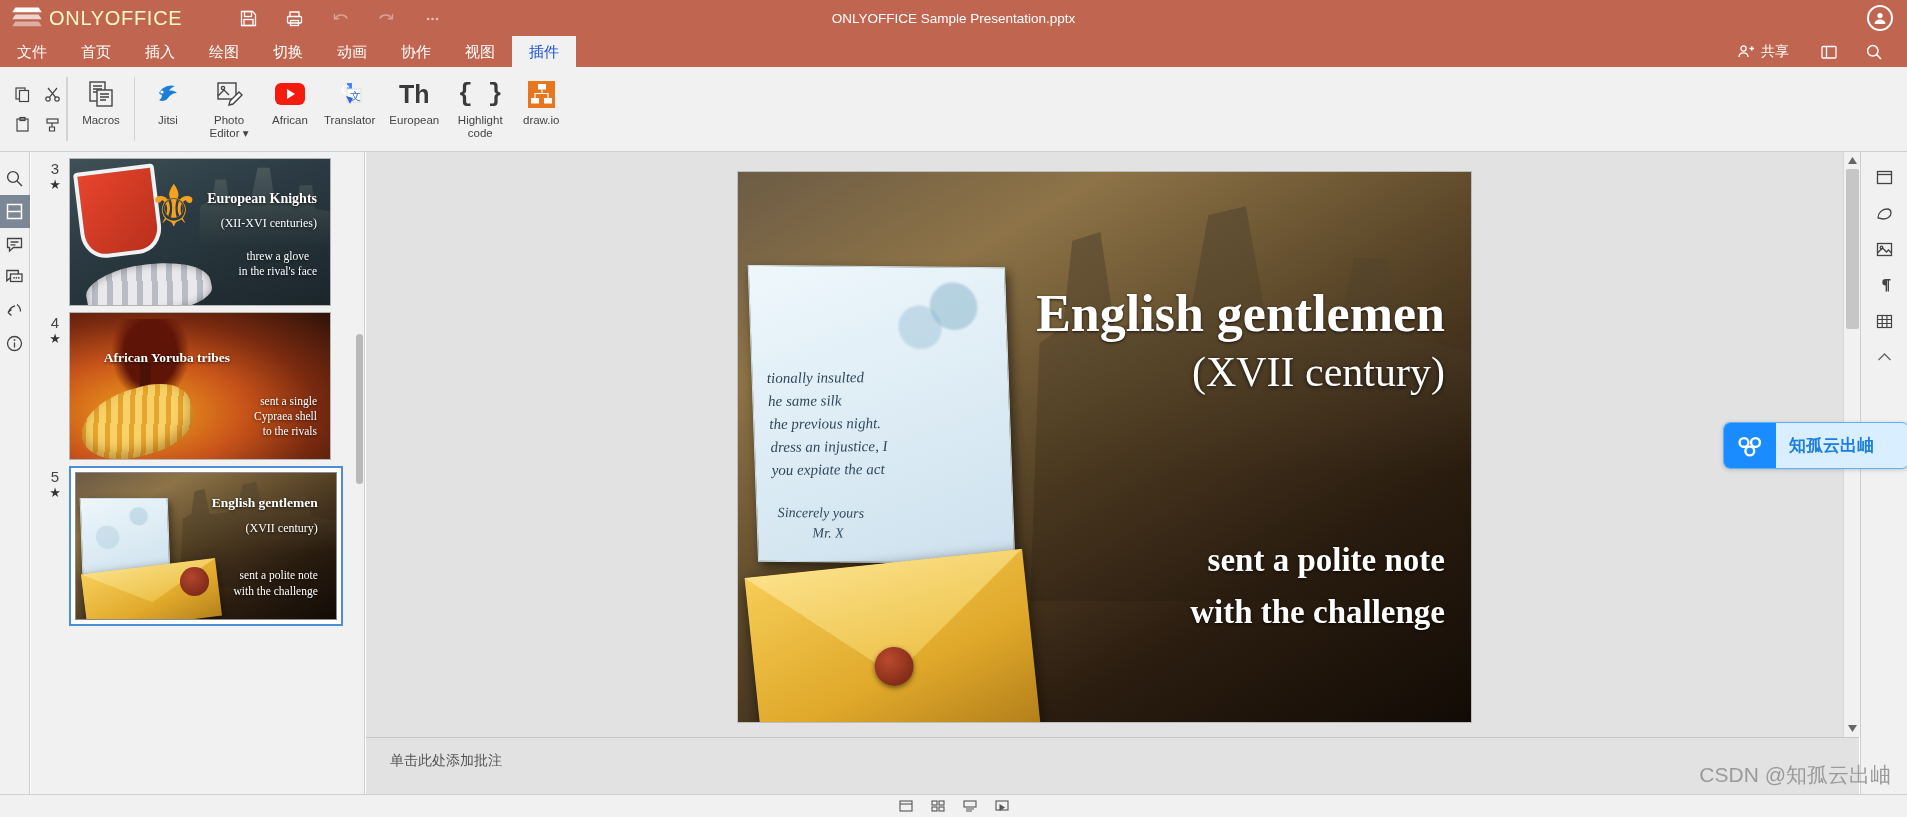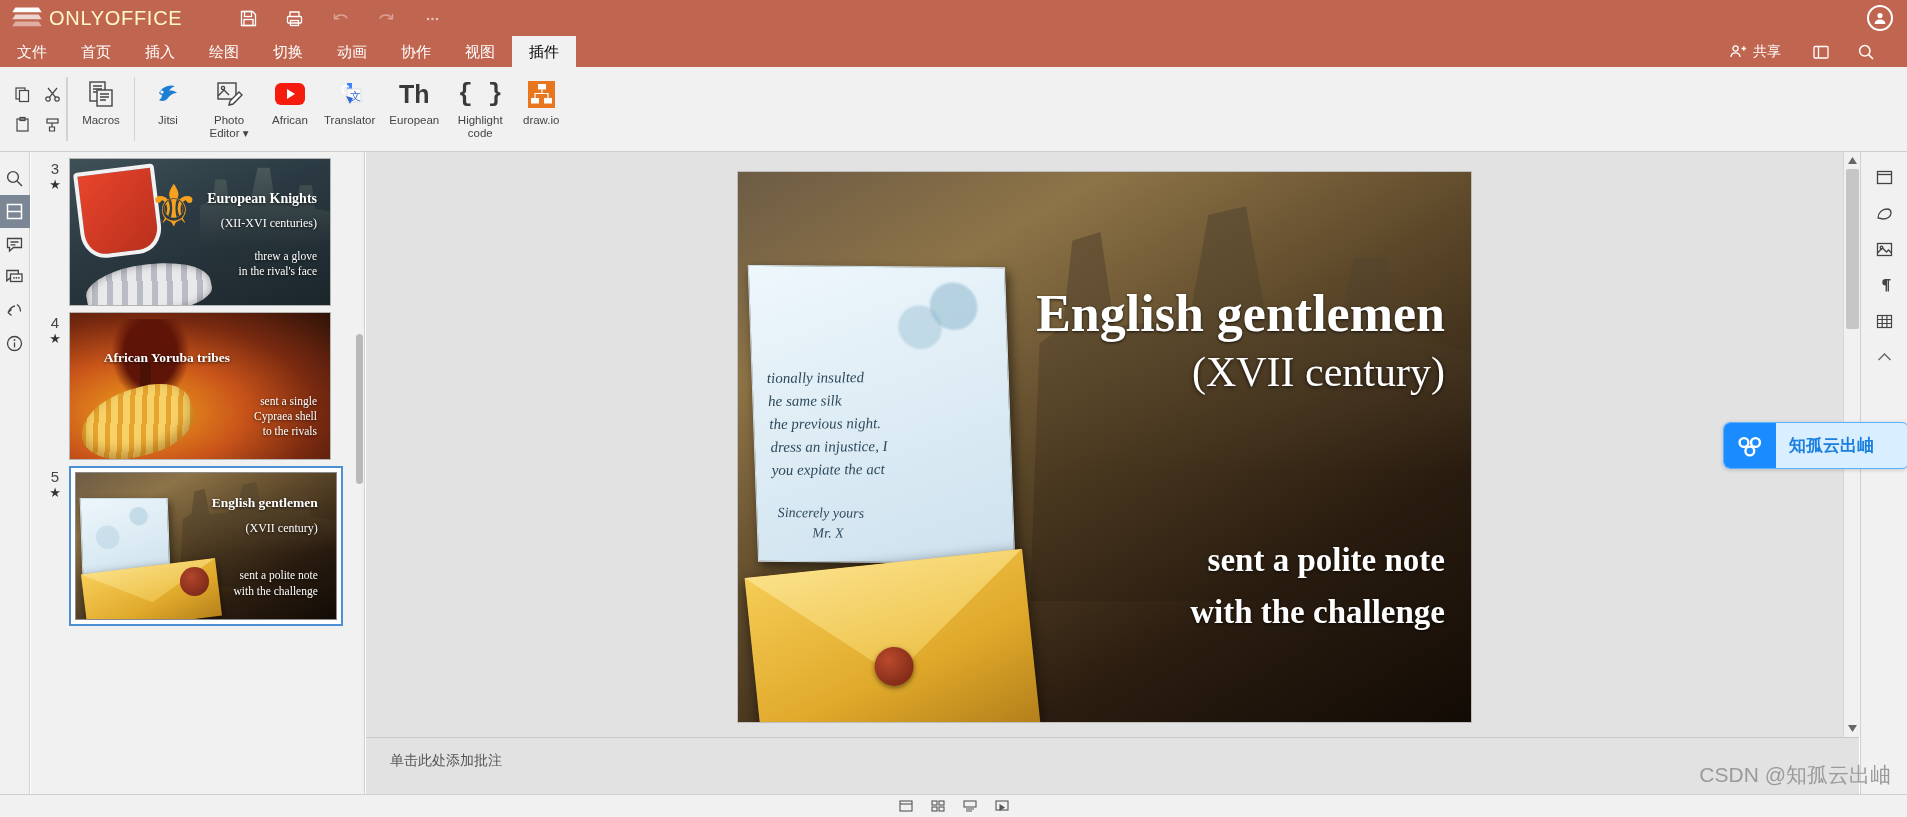--- a/index.html
+++ b/index.html
@@ -53,23 +53,23 @@
 
   
   .menubar {
     position: absolute; top: 36px; left: 0; width: 1907px; height: 31px;
     background: #c0654f; display: flex; align-items: flex-end;
   }
   .mtab {
     padding: 0 17px; height: 31px; line-height: 31px;
     color: #fff; font-size: 15px; cursor: pointer; white-space: nowrap;
   }
-  .mtab.active { background: #f1f1f1; color: #000000; }
+  .mtab.active { background: #f1f1f1; color: #1d4ed8; }
   .menubar-right {
-    position: absolute; right: 12px; top: 0; height: 31px;
+    position: absolute; right: 4px; top: 0; height: 31px;
     display: flex; align-items: center; gap: 11px; padding-right: 12px;
   }
   .share-btn {
     display: flex; align-items: center; gap: 6px;
     color: #fff; font-size: 14px; padding: 0 12px; height: 31px;
     cursor: pointer;
   }
   .mb-icon {
     width: 34px; height: 31px; display: flex; align-items: center; justify-content: center;
     cursor: pointer;
@@ -212,21 +212,21 @@
     font-weight:700; text-shadow: 0 1px 3px rgba(0,0,0,.75);
   }
   .t-sub {
     position:absolute; color:#fff; font-family:"Liberation Serif","DejaVu Serif",serif;
     text-shadow: 0 1px 3px rgba(0,0,0,.75);
   }
 
   
   .k-t1 { right:5%; top:22%; font-size:14px; }
   .k-t2 { right:5%; top:39%; font-size:12px; font-family:"Liberation Serif",serif; color:#fff; }
-  .k-t3 { right:5%; bottom:18%; font-size:11.5px; text-align:right; line-height:15px; }
+  .k-t3 { right:5%; bottom:18%; font-size:11.5px; text-align:center; line-height:15px; }
   .y-t1 { left:13%; top:25%; font-size:13.5px; }
   .y-t3 { right:5%; bottom:14%; font-size:11.5px; text-align:right; line-height:15px; }
   .e-t1 { right:7%; top:15%; font-size:13.5px; }
   .e-t2 { right:7%; top:33%; font-size:12px; font-family:"Liberation Serif",serif; color:#fff; }
   .e-t3 { right:7%; bottom:14%; font-size:11.5px; text-align:right; line-height:16px; }
 
   .thumb-scroll {
     position:absolute; right:1px; top:182px; width:7px; height:150px;
     background:#b9b9b9; border-radius:4px;
   }
@@ -362,20 +362,21 @@
       </div>
       <div class="tb-btn">
         <svg width="19" height="19" viewBox="0 0 19 19" fill="#e4c0b6">
           <circle cx="5" cy="10" r="1.3"></circle>
             <circle cx="9.5" cy="10" r="1.3"></circle>
             <circle cx="14" cy="10" r="1.3"></circle>
         </svg>
       </div>
     </div>
 
+    <div class="tb-title">ONLYOFFICE Sample Presentation.pptx</div>
 
     <div class="tb-right">
       <div class="avatar-circ">
         <svg width="14" height="14" viewBox="0 0 14 14" fill="#fff">
           <circle cx="7" cy="4.6" r="2.6"></circle>
           <path d="M1.6 13c0-3 2.4-4.6 5.4-4.6s5.4 1.6 5.4 4.6z"></path>
         </svg>
       </div>
     </div>
   </div>

